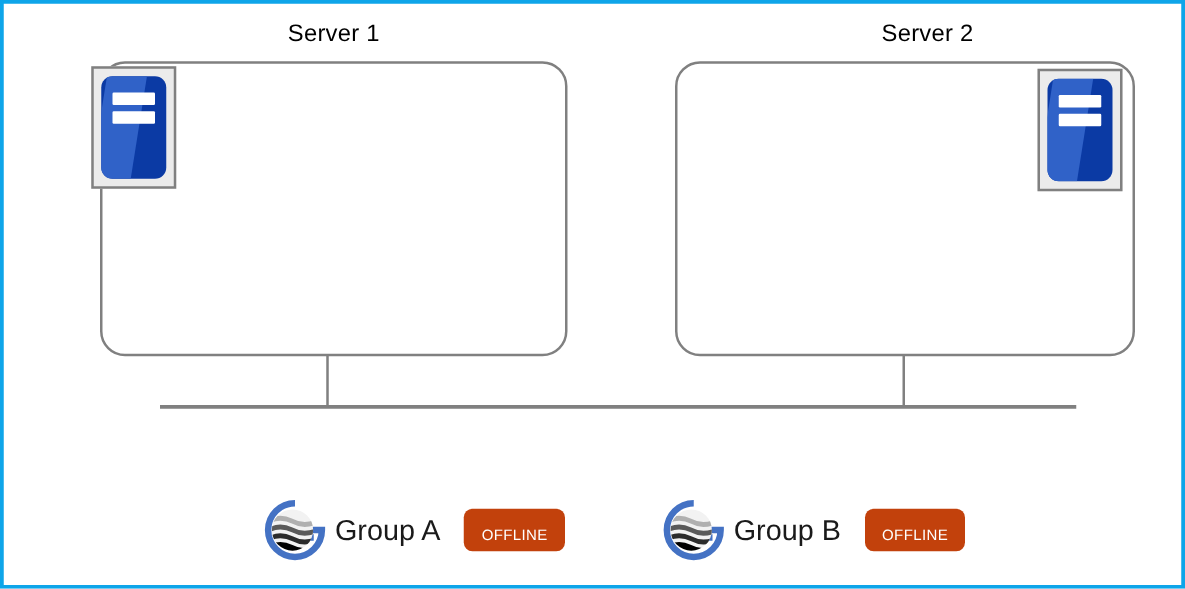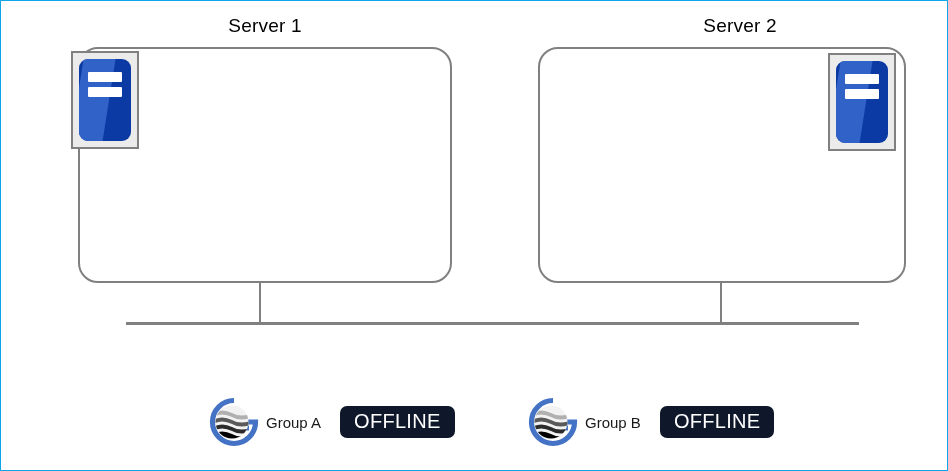--- a/index.html
+++ b/index.html
@@ -5,21 +5,21 @@
   html, body {
     margin: 0;
     padding: 0;
     background: #ffffff;
   }
   #canvas {
     position: relative;
     width: 948px;
     height: 471px;
     background: #ffffff;
-    border: 1px solid #0ea5e9;
+    border: 3px solid #0ea5e9;
     box-sizing: border-box;
     overflow: hidden;
     font-family: "Liberation Sans", sans-serif;
   }
 
   
   .server-title {
     position: absolute;
     font-size: 19px;
     color: #000000;
@@ -103,33 +103,33 @@
     position: absolute;
     display: flex;
     align-items: center;
   }
   #legend-a { left: 206px; top: 394px; }
   #legend-b { left: 525px; top: 394px; text-align: right; }
 
   .group-logo { width: 54px; height: 54px; flex: none; display: block; }
 
   .group-label {
-    font-size: 15px;
+    font-size: 23px;
     color: #1a1a1a;
     margin-left: 5px;
     white-space: nowrap;
   }
 
   .status-badge {
     margin-left: 19px;
-    background: #0f172a;
+    background: #c2410c;
     color: #ffffff;
-    font-size: 20px;
+    font-size: 12px;
     border-radius: 7px;
-    padding: 5px 14px 7px 14px;
+    padding: 15px 14px 7px 14px;
     line-height: 1;
     white-space: nowrap;
     letter-spacing: 0.3px;
   }
 </style>
 </head>
 <body>
 
 <div id="canvas">
 

